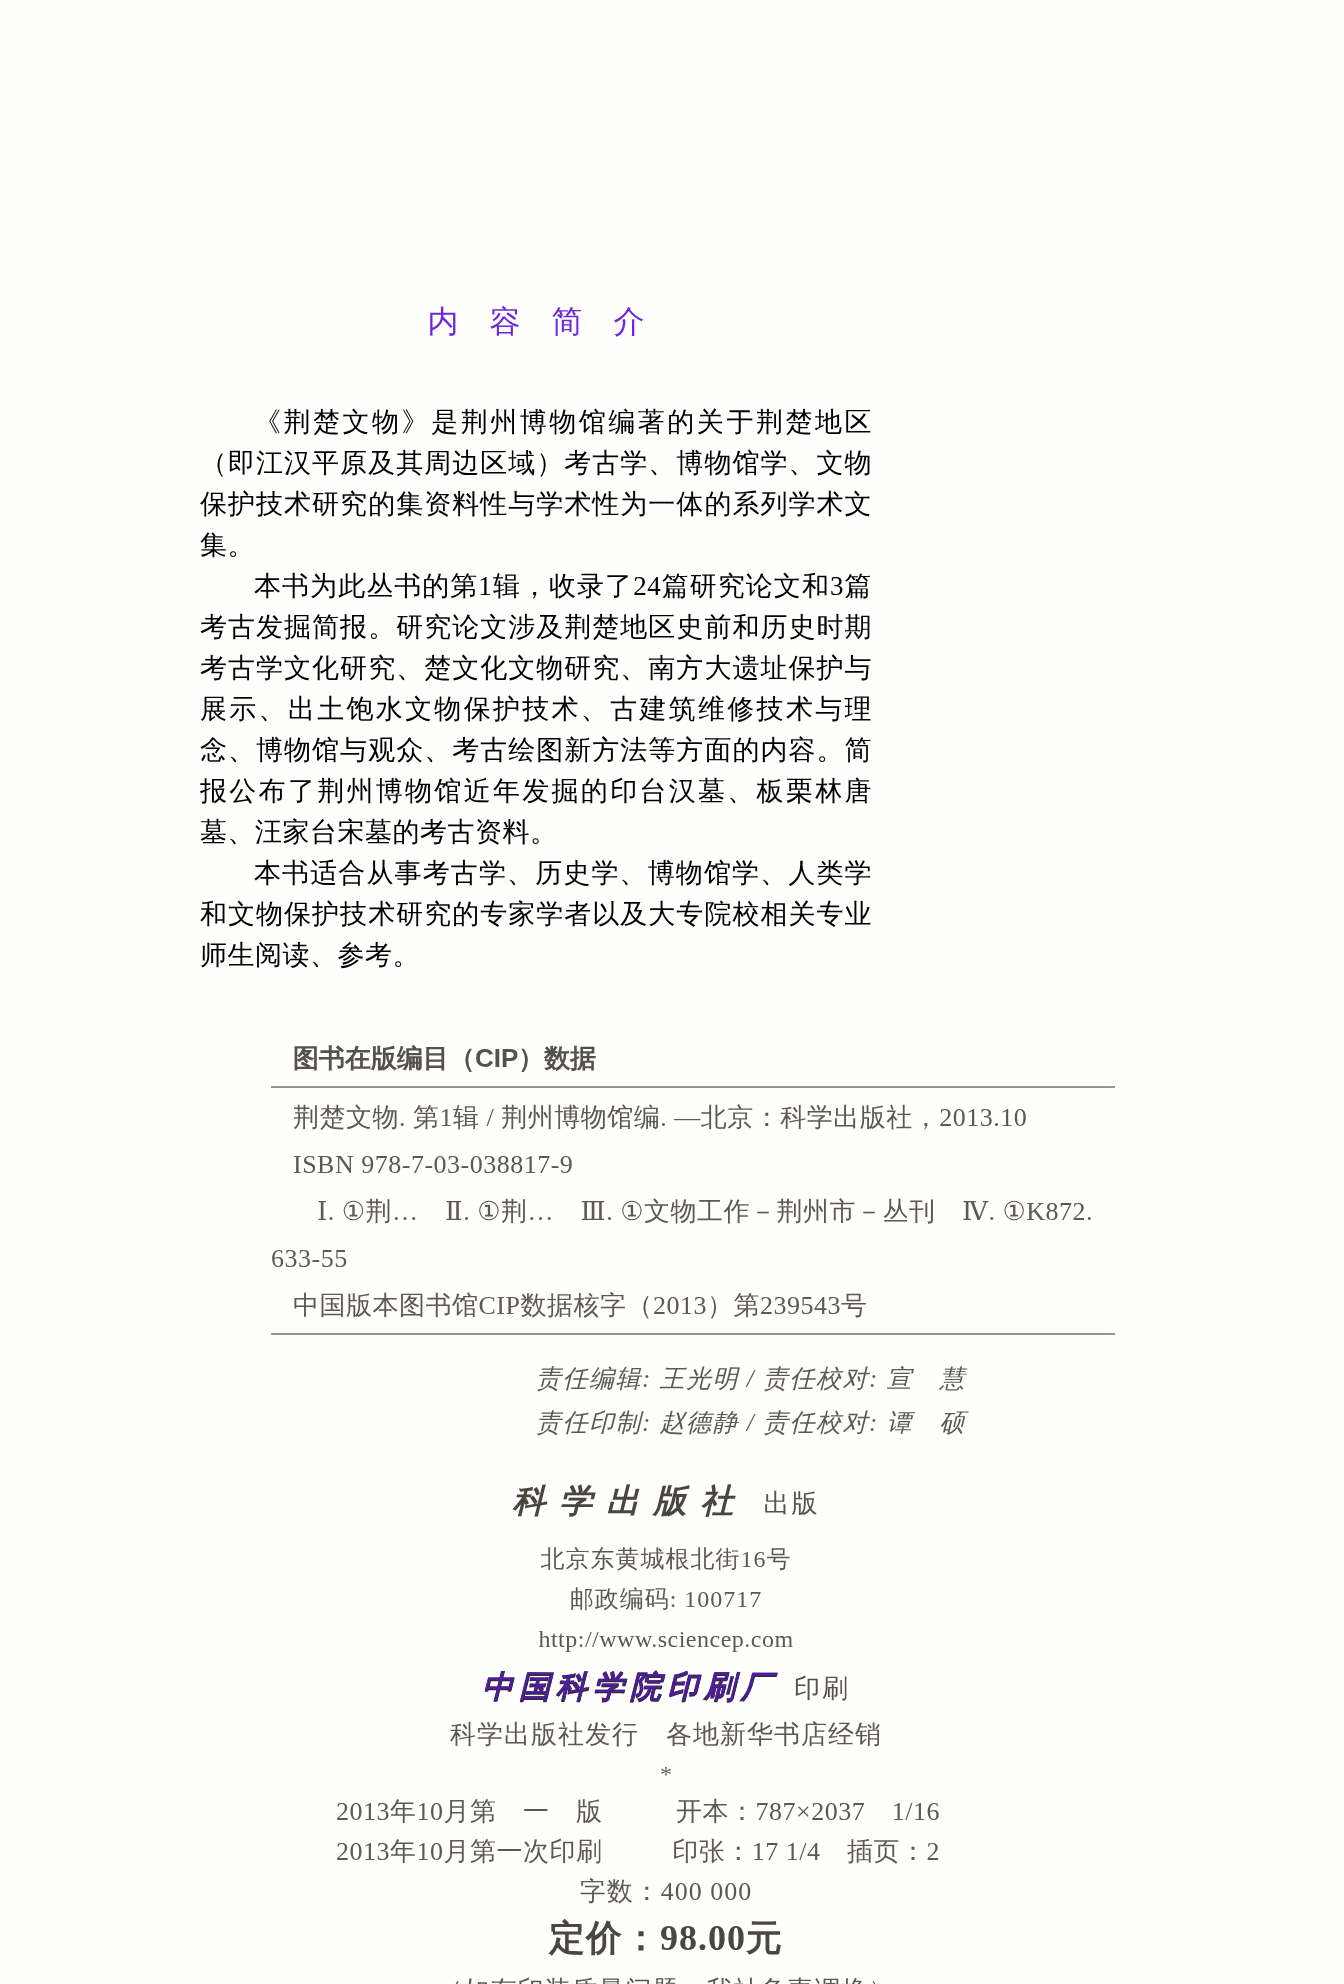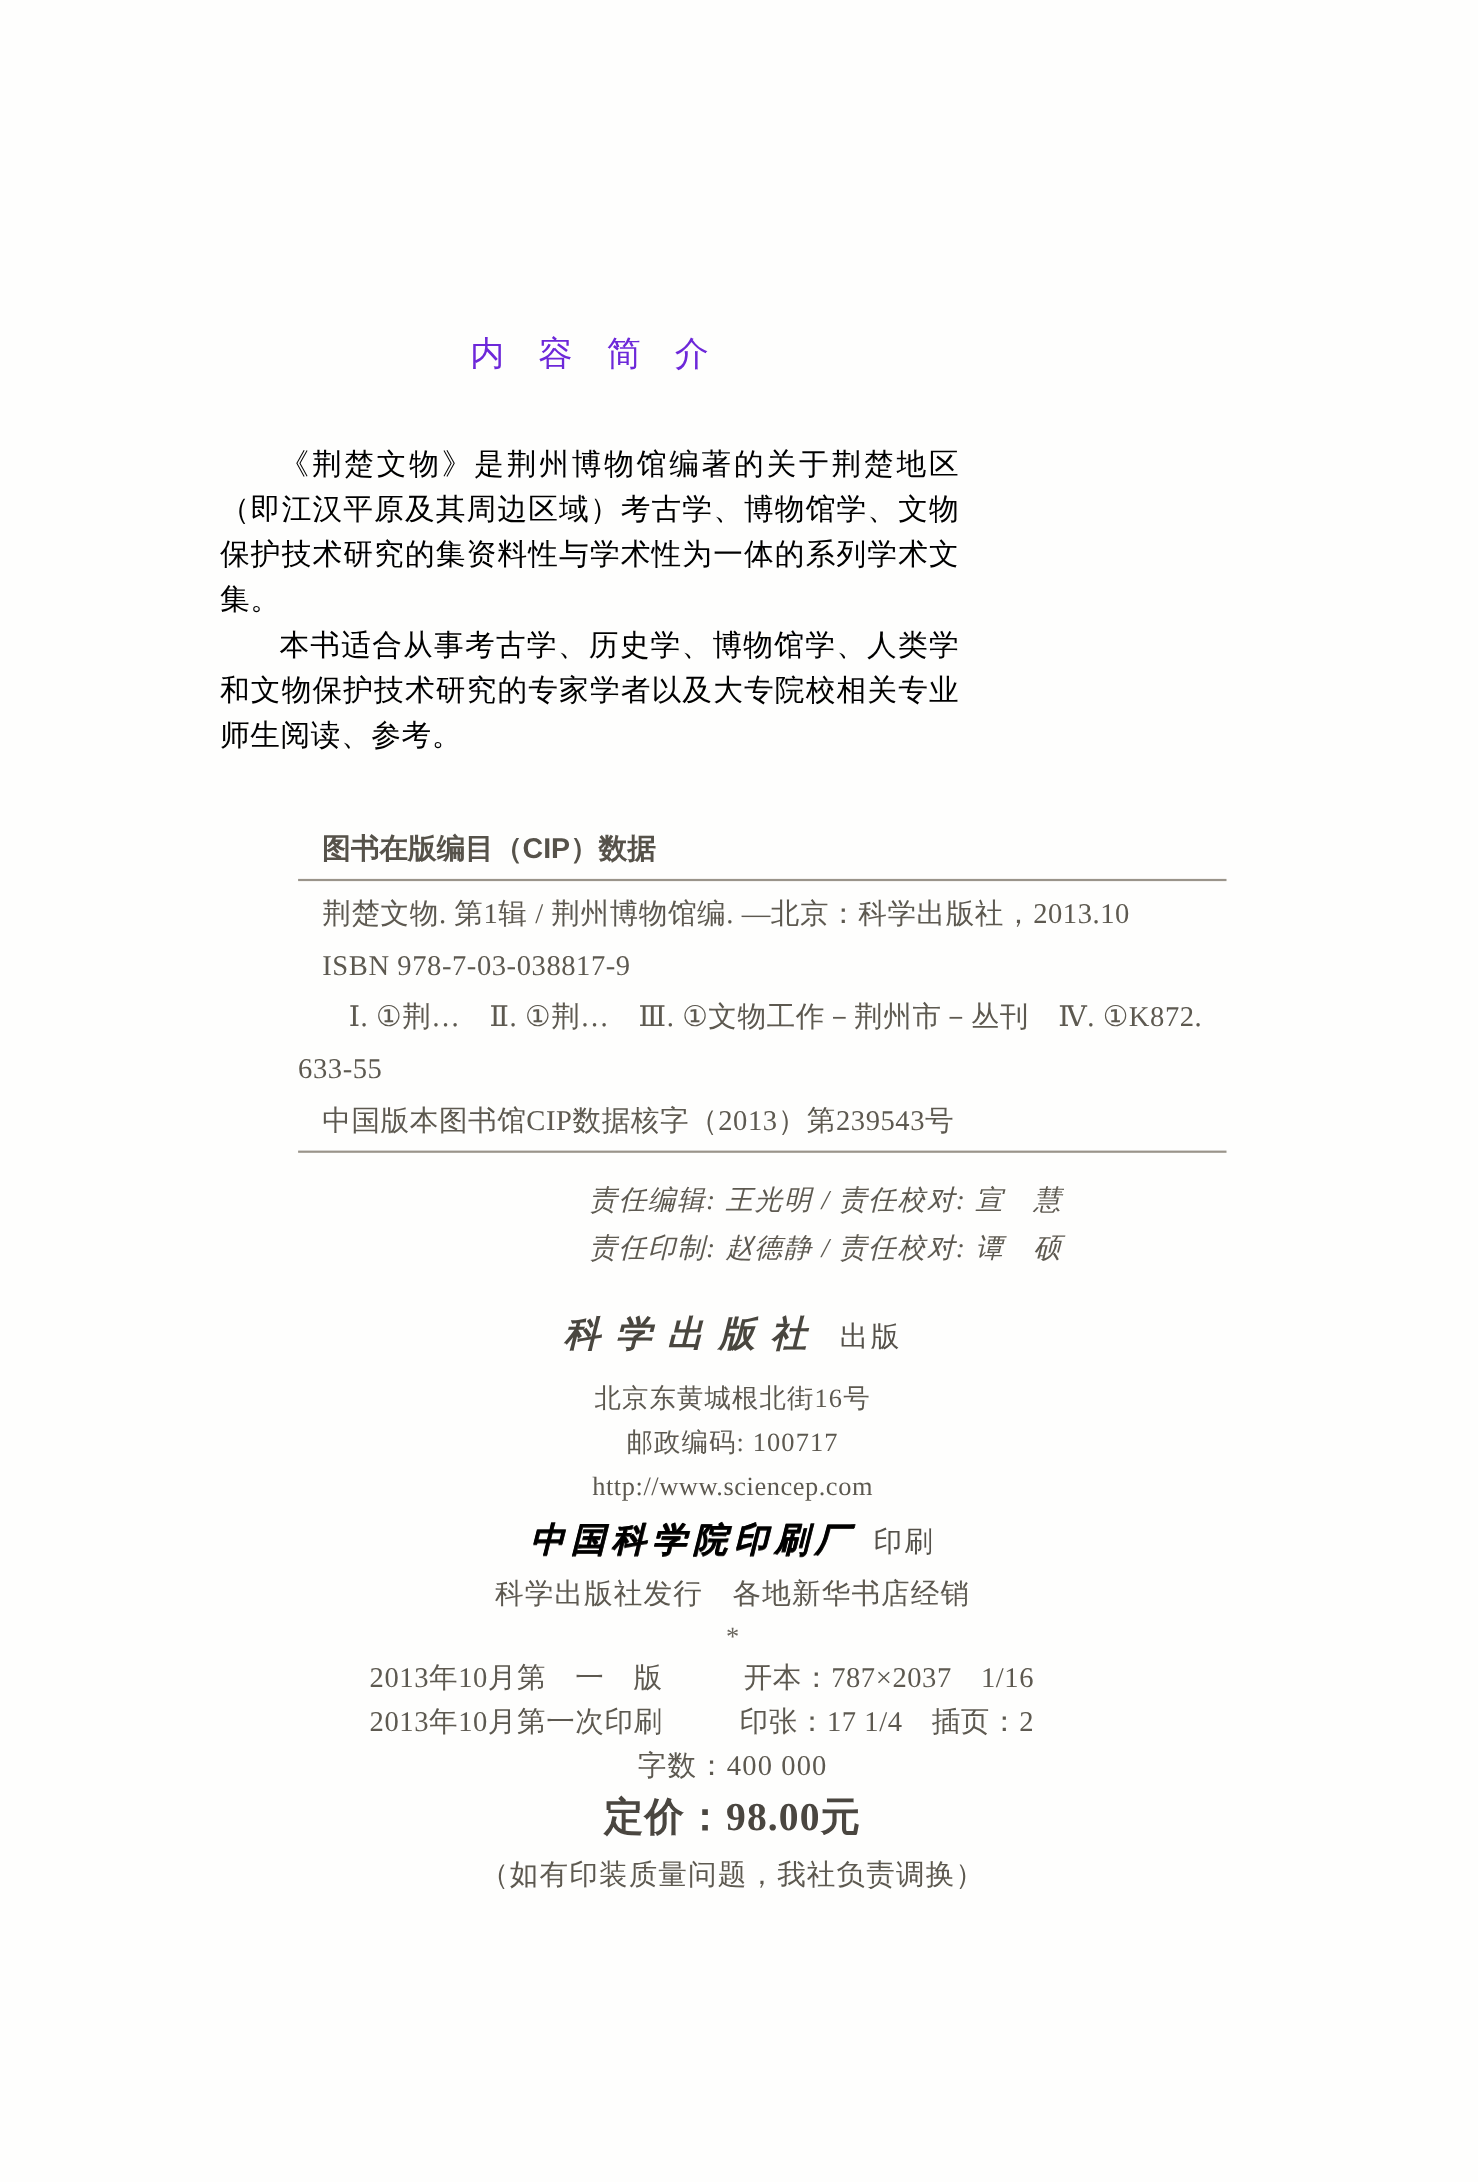--- a/index.html
+++ b/index.html
@@ -88,21 +88,21 @@
     font-weight: 700;
     font-style: italic;
     font-size: 33px;
     letter-spacing: 14px;
     color: #49463f;
   }
   .brush.heavy {
     font-weight: 900;
     font-size: 31px;
     letter-spacing: 6px;
-    color: #000000;
+    color: #4c1d95;
     text-shadow: 0.6px 0 0 #2f2d29, 0 0.6px 0 #2f2d29;
   }
   .suffix { font-size: 26px; margin-left: 12px; letter-spacing: 2px; color: #55514a; }
   .pub-line { font-size: 24px; line-height: 40px; letter-spacing: 1px; }
   .pub-line.website { letter-spacing: 0.5px; }
   .printer-line { line-height: 44px; margin-top: 6px; }
   .pub-line.distribution { font-size: 26px; line-height: 42px; }
   .star { font-size: 24px; line-height: 36px; color: #6a665e; }
   .ed-row {
     display: flex;
@@ -125,20 +125,21 @@
   .note { margin-top: 12px; font-size: 26px; line-height: 38px; letter-spacing: 1px; }
 </style>
 </head>
 <body>
 
 <div class="page">
 
   <section class="intro">
     <h1>内　容　简　介</h1>
     <p>《荆楚文物》是荆州博物馆编著的关于荆楚地区（即江汉平原及其周边区域）考古学、博物馆学、文物保护技术研究的集资料性与学术性为一体的系列学术文集。</p>
+    <p>本书为此丛书的第1辑，收录了24篇研究论文和3篇考古发掘简报。研究论文涉及荆楚地区史前和历史时期考古学文化研究、楚文化文物研究、南方大遗址保护与展示、出土饱水文物保护技术、古建筑维修技术与理念、博物馆与观众、考古绘图新方法等方面的内容。简报公布了荆州博物馆近年发掘的印台汉墓、板栗林唐墓、汪家台宋墓的考古资料。</p>
     <p>本书适合从事考古学、历史学、博物馆学、人类学和文物保护技术研究的专家学者以及大专院校相关专业师生阅读、参考。</p>
   </section>
 
   <section class="cip">
     <div class="cip-heading">图书在版编目（CIP）数据</div>
     <div class="rule top"></div>
     <div class="cip-lines">
       <div class="cip-line">荆楚文物. 第1辑 / 荆州博物馆编. —北京：科学出版社，2013.10</div>
       <div class="cip-line">ISBN 978-7-03-038817-9</div>
       <div class="cip-line indent2">Ⅰ. ①荆…　Ⅱ. ①荆…　Ⅲ. ①文物工作－荆州市－丛刊　Ⅳ. ①K872.</div>

